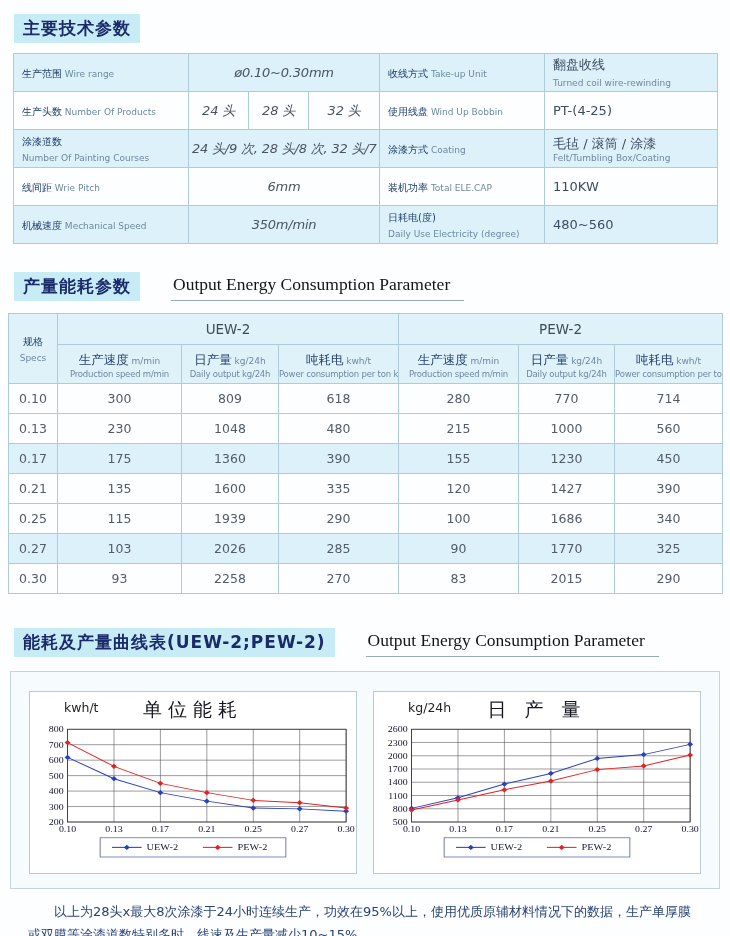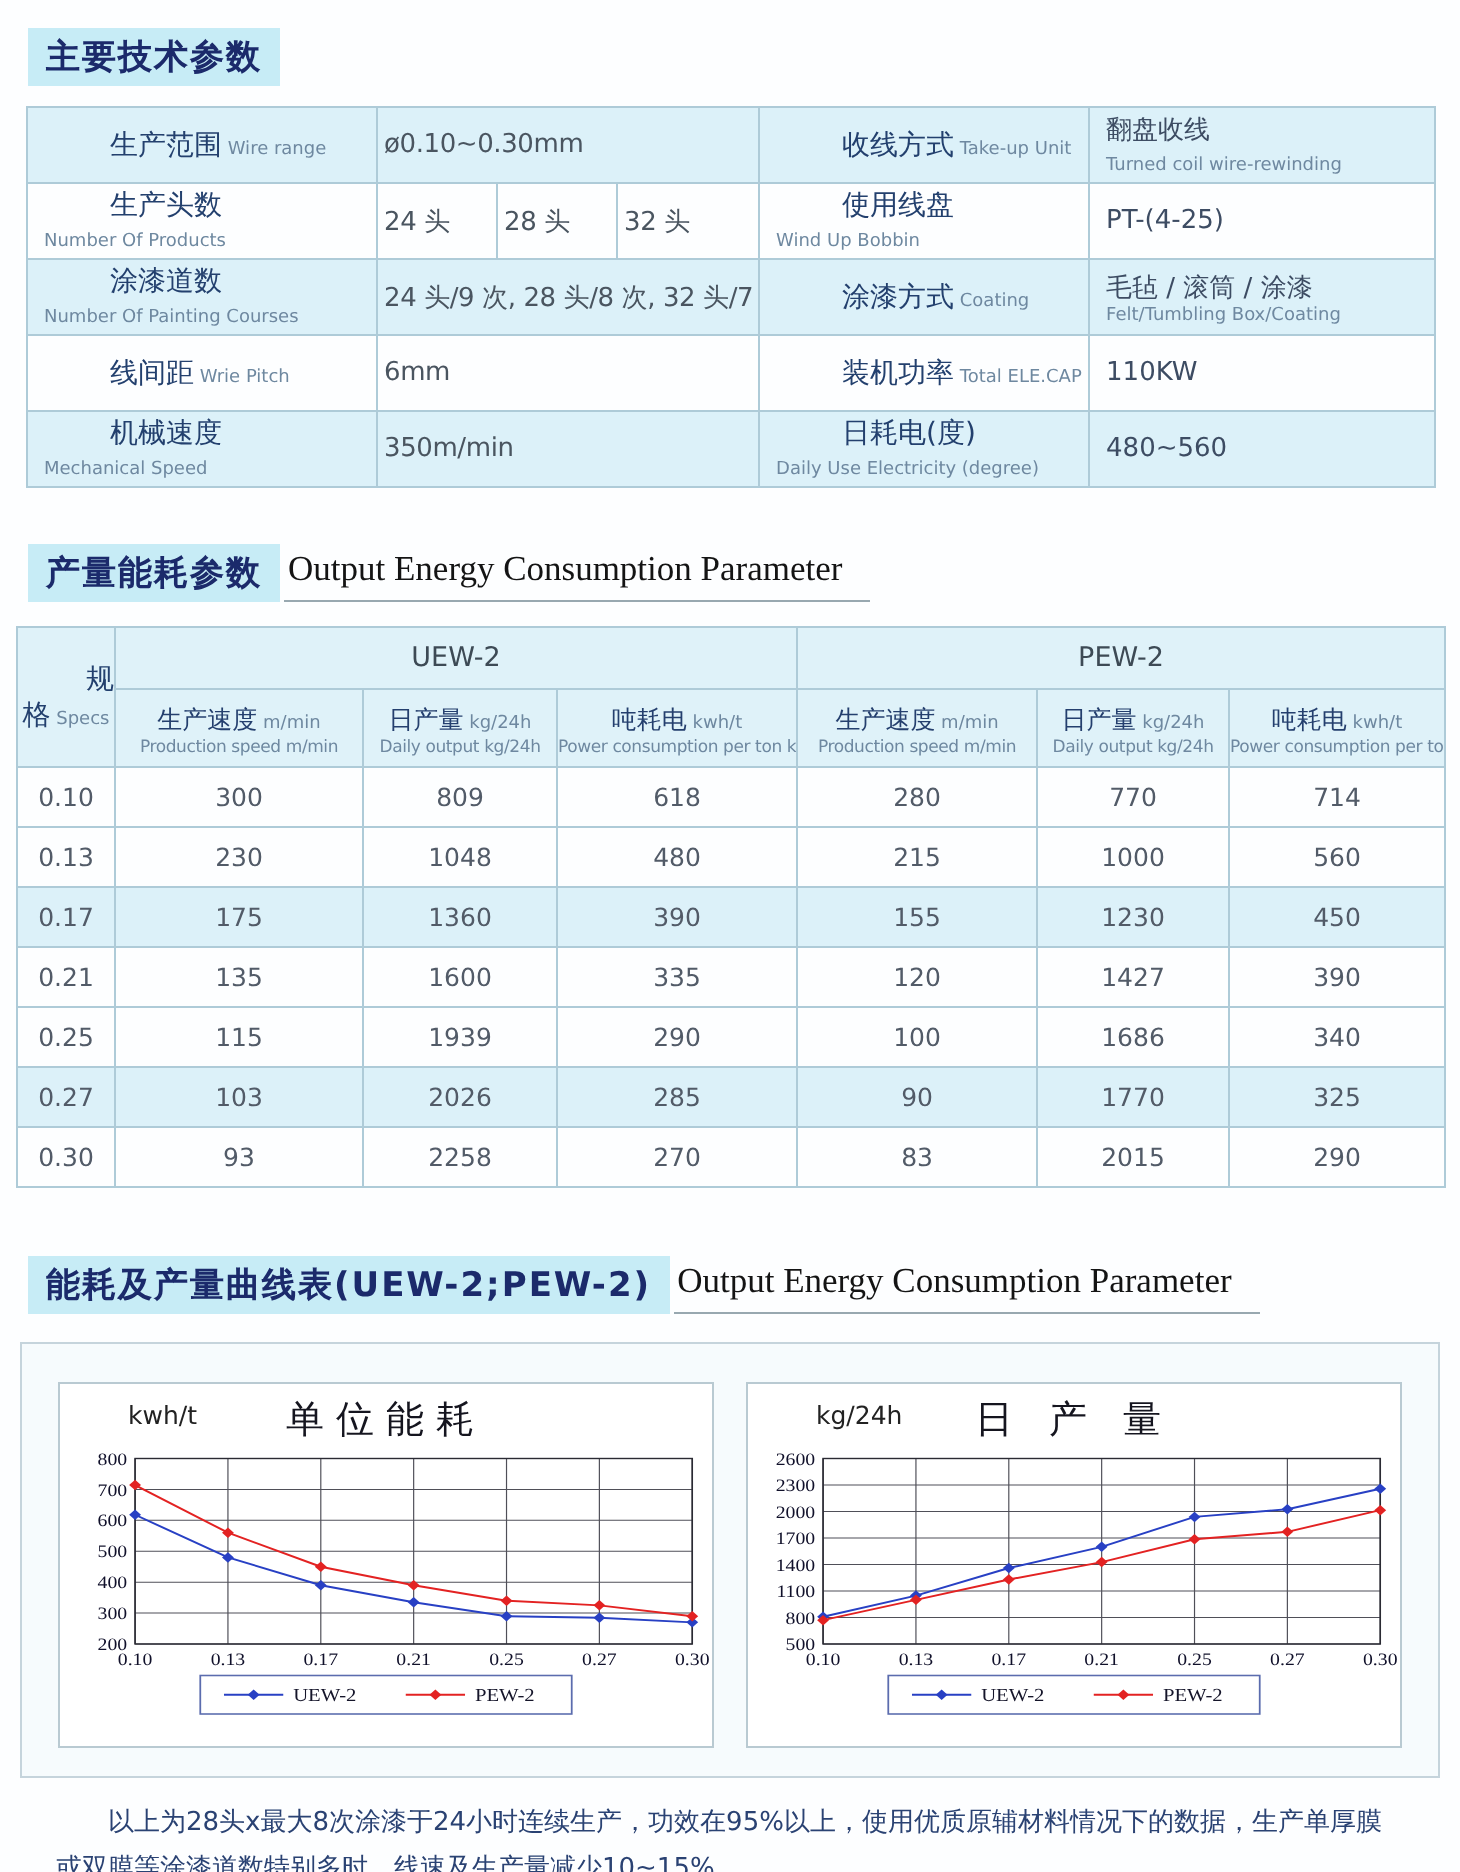--- a/index.html
+++ b/index.html
@@ -1,28 +1,28 @@
 <!DOCTYPE html>
 <html><head>
 <meta charset="utf-8">
 <style>
   html,body{margin:0;padding:0;width:730px;height:936px;background:#fdfeff;overflow:hidden;
     font-family:"DejaVu Sans","Liberation Sans",sans-serif;}
-  .section-header{display:flex;align-items:flex-end;gap:2px;margin-left:14px;}
+  .section-header{display:flex;align-items:flex-end;gap:31px;margin-left:14px;}
   .zh-badge{background:#c7ecf6;color:#1b2a6b;font-weight:bold;font-size:17px;padding:3px 9px;letter-spacing:1px;white-space:nowrap;}
   .en-title{font-family:"Liberation Serif",serif;font-size:17.5px;color:#141414;border-bottom:1px solid #98a8b0;padding:0 14px 5px 2px;white-space:nowrap;}
   table{border-collapse:collapse;table-layout:fixed;}
   td,th{border:1px solid #aecbd8;overflow:hidden;}
   .tint{background:#dcf1f9;}
   #main-table{margin:10px 13px 0;width:704px;}
   #main-table td{height:37px;font-size:13px;color:#4a5560;padding:0 3px;}
   .label-cell{text-align:left;padding-left:8px !important;}
-  .zh{color:#23406e;font-size:14px;margin-left:33px;}
+  .zh{color:#23406e;font-size:10px;}
   .en{color:#6e88a0;font-size:9px;white-space:nowrap;}
-  .center{white-space:nowrap;letter-spacing:-0.2px;}
+  .center{text-align:center;white-space:nowrap;letter-spacing:-0.2px;font-style:italic;}
   .rval{text-align:left;padding-left:8px !important;}
   .vzh{font-size:13px;color:#3d4c63;}
   #energy-table{margin:12px 0 0 8px;width:714px;}
   #energy-table thead th{background:#dff2f9;font-weight:normal;}
   #energy-table th.group{font-size:13.5px;color:#3d4a55;height:28px;}
   #energy-table th.spec{font-size:13px;}
   #energy-table th.sub{height:36px;padding:1px 0;}
   .sub-zh{font-size:12.5px;color:#243f6e;}
   .sub-unit{font-size:9px;color:#6e88a0;}
   .sub-en{font-size:8.5px;color:#6e88a0;letter-spacing:-0.2px;white-space:nowrap;}

